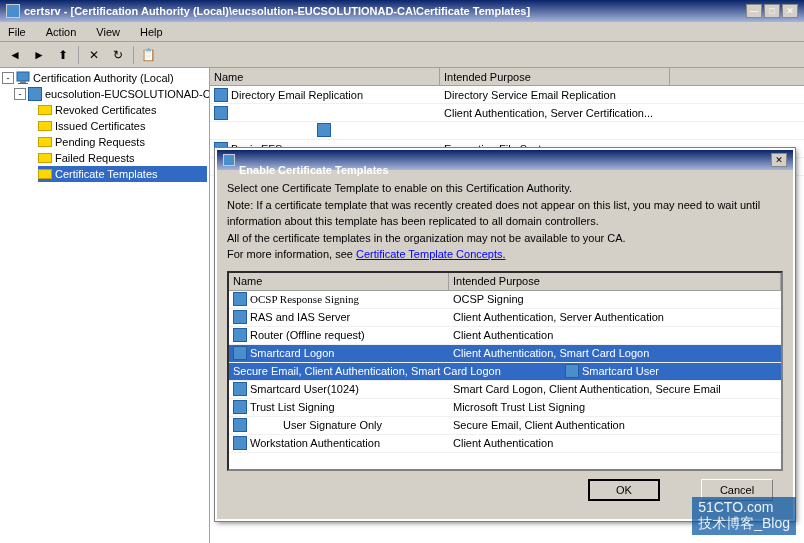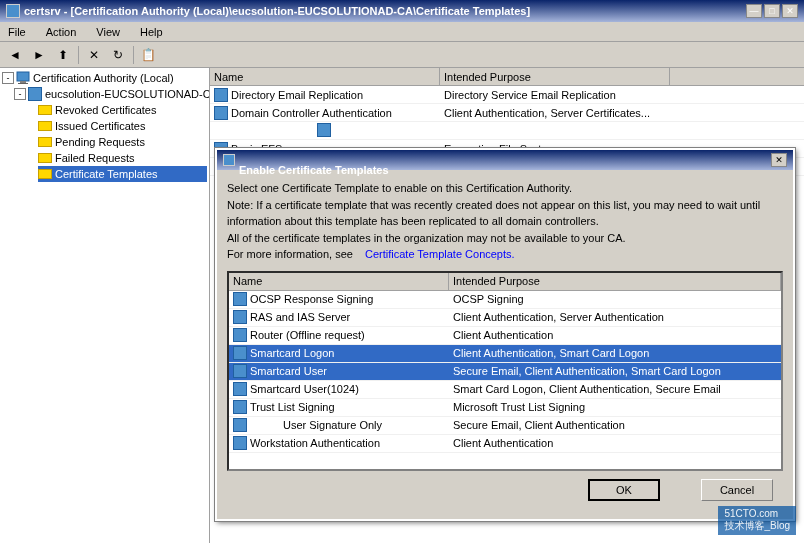--- a/index.html
+++ b/index.html
@@ -202,21 +202,21 @@
       width: 16px; height: 14px;
       background: #d4d0c8;
       border: 1px solid #888;
       font-size: 9px;
       display: flex; align-items: center; justify-content: center;
       cursor: pointer;
       color: black;
     }
     .modal-body { padding: 10px; }
     .modal-desc { font-size: 11px; line-height: 1.5; margin-bottom: 8px; }
-    .modal-link { color: #0000ff; cursor: pointer; margin-left: 9px; }
+    .modal-link { color: #0000ff; text-decoration: underline; cursor: pointer; }
 
     
     .modal-list {
       border: 2px inset #808080;
       background: white;
       height: 200px;
       overflow-y: auto;
     }
     .modal-list-header {
       display: flex;
@@ -270,21 +270,21 @@
     
     .modal-list::-webkit-scrollbar { width: 16px; }
     .modal-list::-webkit-scrollbar-track { background: #d4d0c8; }
     .modal-list::-webkit-scrollbar-thumb { background: #a0a0a0; border: 1px solid #808080; }
 
     
     .watermark {
       position: absolute;
       bottom: 8px;
       right: 8px;
-      font-size: 10px;
+      font-size: 14px;
       color: rgba(255,255,255,0.9);
       background: rgba(0,80,160,0.7);
       padding: 2px 6px;
       font-family: Arial;
     }
   </style>
 </head>
 <body>
 
 <div class="title-bar">
@@ -386,23 +386,22 @@
       <div class="list-row">
         <div class="list-cell" style="width:230px;">
           <div class="cert-small"></div>
           <span>Directory Email Replication</span>
         </div>
         <div class="list-cell" style="flex:1;">Directory Service Email Replication</div>
       </div>
       <div class="list-row">
         <div class="list-cell" style="width:230px;">
           <div class="cert-small"></div>
-          <span>Domain Controller Authentication</span>
-        </div>
-        <div class="list-cell" style="flex:1;">Client Authentication, Server Certificates...</div>
+        </div>
+        <div class="list-cell" style="flex:1;">Client Authentication, Server Certification...</div>
       </div>
       <div class="list-row">
         <div class="list-cell" style="width:230px;flex-direction:column;">
           <div class="cert-small"></div>
           <span>EFS Recovery Agent</span>
         </div>
       </div>
       <div class="list-row">
         <div class="list-cell" style="width:230px;">
           <div class="cert-small"></div>
@@ -440,21 +439,21 @@
         <span class="modal-link">Certificate Template Concepts.</span>
       </div>
 
       <div class="modal-list">
         <div class="modal-list-header">
           <div class="modal-list-col" style="width:220px;">Name</div>
           <div class="modal-list-col" style="flex:1;">Intended Purpose</div>
         </div>
 
         <div class="modal-list-row">
-          <div class="modal-list-cell" style="width:220px;">
+          <div class="modal-list-cell" style="width:220px;font-family:Liberation Serif, serif;">
             <div class="cert-small"></div>
             <span>OCSP Response Signing</span>
           </div>
           <div class="modal-list-cell" style="flex:1;">OCSP Signing</div>
         </div>
         <div class="modal-list-row">
           <div class="modal-list-cell" style="width:220px;">
             <div class="cert-small"></div>
             <span>RAS and IAS Server</span>
           </div>
@@ -468,25 +467,25 @@
           <div class="modal-list-cell" style="flex:1;">Client Authentication</div>
         </div>
         <div class="modal-list-row selected">
           <div class="modal-list-cell" style="width:220px;">
             <div class="cert-small"></div>
             <span>Smartcard Logon</span>
           </div>
           <div class="modal-list-cell" style="flex:1;">Client Authentication, Smart Card Logon</div>
         </div>
         <div class="modal-list-row selected">
+          <div class="modal-list-cell" style="flex:1;">Secure Email, Client Authentication, Smart Card Logon</div>
           <div class="modal-list-cell" style="width:220px;">
             <div class="cert-small"></div>
             <span>Smartcard User</span>
           </div>
-          <div class="modal-list-cell" style="flex:1;">Secure Email, Client Authentication, Smart Card Logon</div>
         </div>
         <div class="modal-list-row">
           <div class="modal-list-cell" style="width:220px;">
             <div class="cert-small"></div>
             <span>Smartcard User(1024)</span>
           </div>
           <div class="modal-list-cell" style="flex:1;">Smart Card Logon, Client Authentication, Secure Email</div>
         </div>
         <div class="modal-list-row">
           <div class="modal-list-cell" style="width:220px;">

